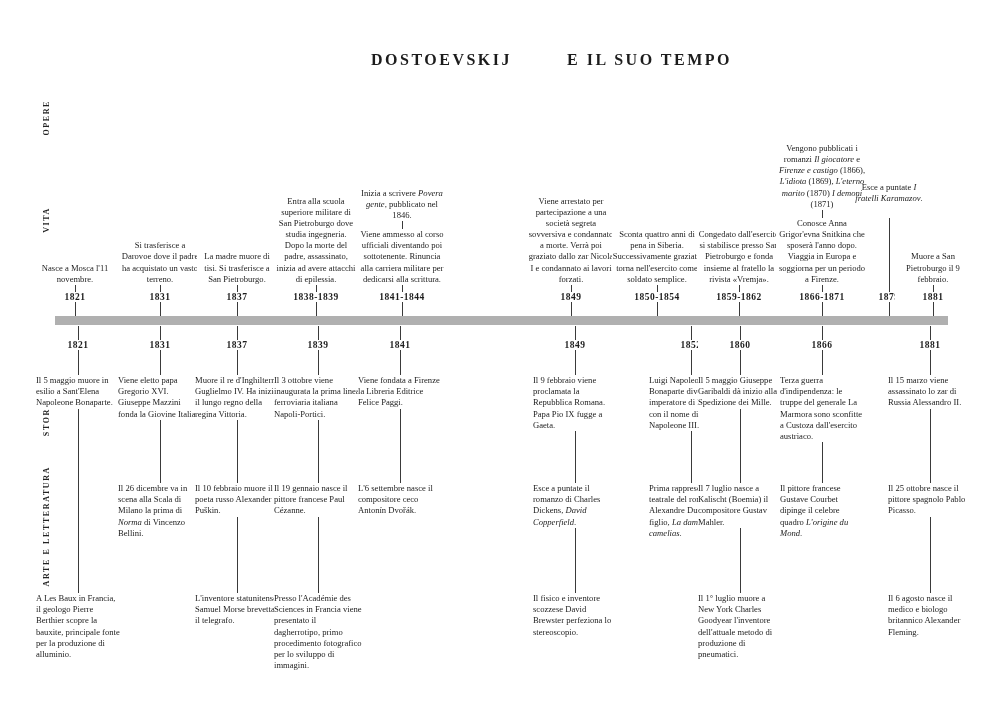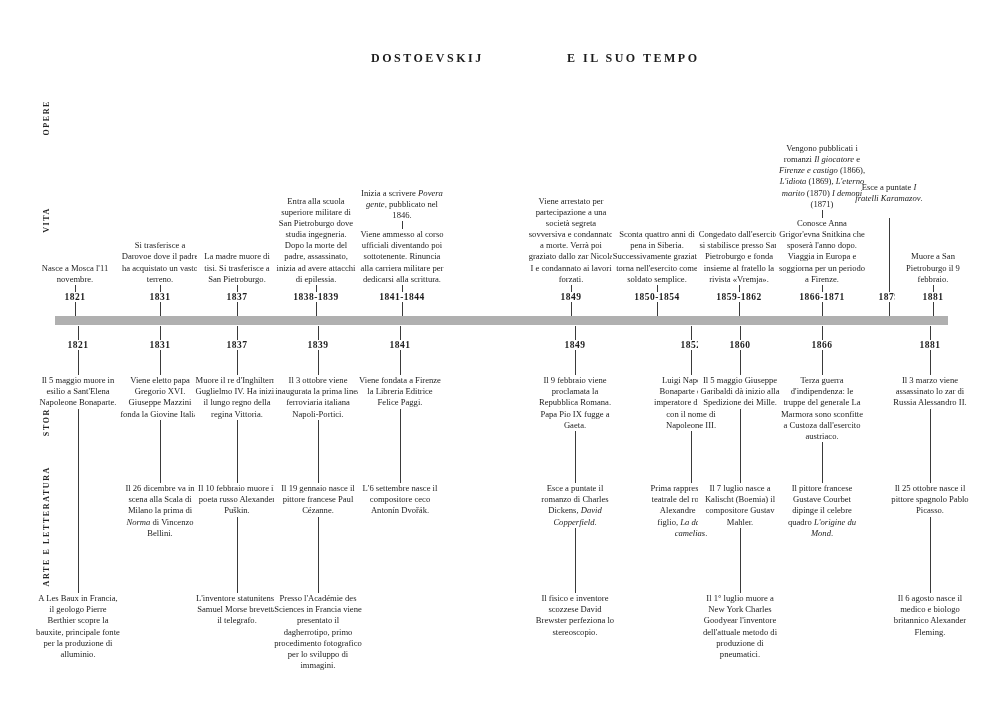--- a/index.html
+++ b/index.html
@@ -1,19 +1,19 @@
 <!DOCTYPE html>
 <html><head>
 <meta charset="utf-8">
 <style>
   html,body{margin:0;padding:0;background:#ffffff;}
   #page{position:relative;width:1000px;height:720px;background:#ffffff;overflow:hidden;
         font-family:"Liberation Serif","DejaVu Serif",serif;color:#1c1c1c;}
 
-  .title-part{position:absolute;top:51px;font-size:12px;font-weight:bold;letter-spacing:2.5px;}
+  .title-part{position:absolute;top:51px;font-size:16px;font-weight:bold;letter-spacing:2.5px;}
   #title-left{left:371px;}
   #title-right{left:543px;margin-left:24px;}
 
   .vlabel{position:absolute;left:42px;writing-mode:vertical-rl;transform:rotate(180deg);
           font-size:8px;font-weight:bold;letter-spacing:1.6px;color:#222;}
 
   #timeline-bar{position:absolute;left:55px;top:316px;width:893px;height:9px;background:#b0b0b0;}
 
   
   .tcol{position:absolute;bottom:404px;padding-bottom:14px;}
@@ -25,21 +25,21 @@
   #tcol-1879 .cell{background:transparent;}
   #tcol-1879::before{top:36px;}
   #tcol-1879 .year{margin-top:88px;}
 
   
   .bcol{position:absolute;top:326px;height:390px;}
   .bcol::before{content:"";position:absolute;left:50%;top:0;width:1px;height:162px;background:#3a3a3a;}
   .bcol.has-sci::before{height:272px;}
   .bcol .byear{position:absolute;top:14px;left:0;right:0;text-align:center;background:#fff;
                font-size:9.5px;font-weight:700;letter-spacing:.5px;}
-  .bcol .cell{position:absolute;left:0;right:0;background:#fff;font-size:8.6px;line-height:1.3;text-align:center;}
+  .bcol .cell{position:absolute;left:0;right:0;background:#fff;font-size:8.6px;line-height:1.3;}
   .bcol .row-storia{top:49px;}
   .bcol .row-arte{top:157px;}
   .bcol .row-scienza{top:267px;}
 </style>
 </head>
 <body>
 
 <div id="page">
 
   <span id="title-left" class="title-part">DOSTOEVSKIJ</span>
@@ -163,18 +163,18 @@
   </div>
 
   <div class="bcol" style="left:780px;width:84px">
     <div class="byear">1866</div>
     <div class="cell row-storia">Terza guerra d'indipendenza: le truppe del generale La Marmora sono sconfitte a Custoza dall'esercito austriaco.</div>
     <div class="cell row-arte">Il pittore francese Gustave Courbet dipinge il celebre quadro <i>L'origine du Mond</i>.</div>
   </div>
 
   <div class="bcol has-sci" style="left:888px;width:84px">
     <div class="byear">1881</div>
-    <div class="cell row-storia">Il 3 marzo viene assassinato lo zar di Russia Alessandro II.</div>
+    <div class="cell row-storia">Il 15 marzo viene assassinato lo zar di Russia Alessandro II.</div>
     <div class="cell row-arte">Il 25 ottobre nasce il pittore spagnolo Pablo Picasso.</div>
     <div class="cell row-scienza">Il 6 agosto nasce il medico e biologo britannico Alexander Fleming.</div>
   </div>
 
 </div>
 
 </body></html>

